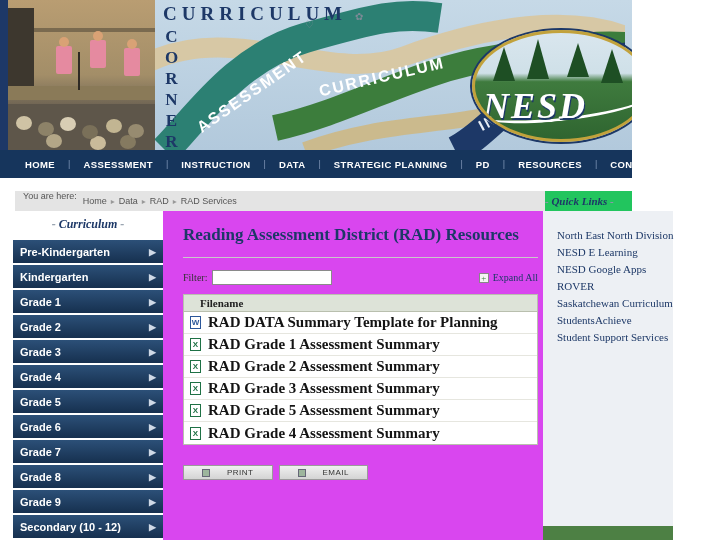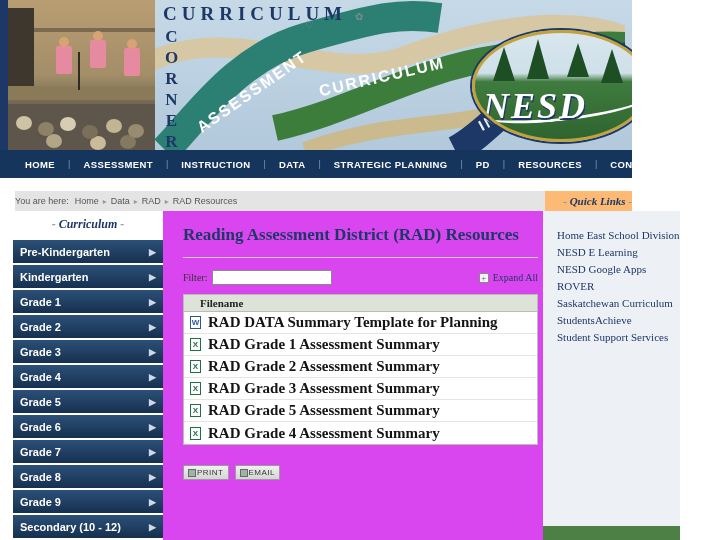--- a/index.html
+++ b/index.html
@@ -42,26 +42,26 @@
              font-style:italic;font-weight:bold;font-size:36px;color:#fff;letter-spacing:2px;text-shadow:1px 2px 0 #1d3867}
 
   
   .nav{height:28px;background:#16355c;display:flex;align-items:center;padding-left:12px}
   .nav-item{display:flex;align-items:center}
   .nav-label{color:#fff;font-size:9.5px;font-weight:bold;letter-spacing:.4px;padding:0 13px;cursor:pointer;white-space:nowrap}
   .nav-sep{color:#7d94b5;font-size:9px}
 
   
   .strip{height:20px;margin-top:13px;display:flex}
-  .breadcrumb{margin-left:15px;width:530px;background:#e4e4e4;display:flex;align-items:center;padding-left:0;font-size:9px;color:#555}
+  .breadcrumb{margin-left:15px;width:530px;background:#e4e4e4;display:flex;padding-left:8px;font-size:9px;color:#555}
   .bc-prefix{margin-right:4px}
   .bc-item{display:flex;align-items:center}
   .bc-label{cursor:pointer;padding:0 2px}
   .bc-sep{color:#999;font-size:8px;padding:0 2px}
-  .ql-heading-box{flex:1;background:#fdba74;display:flex;align-items:center;justify-content:flex-end}
+  .ql-heading-box{flex:1;background:#22c55e;display:flex;align-items:center;justify-content:flex-start}
   .ql-heading{font-family:"Liberation Serif",serif;font-style:italic;font-weight:bold;font-size:11px;color:#1d3867}
   .ql-heading::before{content:"- ";color:#8a97a8}
   .ql-heading::after{content:" -";color:#8a97a8}
 
   
   .content{display:flex;height:329px}
   .sidebar{width:165px;padding:6px 0 0 13px;background:#fff}
   .sidebar-heading{width:150px;text-align:center;font-family:"Liberation Serif",serif;font-style:italic;
                    font-weight:bold;font-size:12px;color:#1d3867;margin-bottom:8px}
   .sidebar-heading::before{content:"- ";color:#9aa5b1}
@@ -87,22 +87,22 @@
   .file-row{display:flex;align-items:center;height:22px;padding:0 6px;background:#fff;border-bottom:1px solid #e6e6df}
   .file-row:last-child{border-bottom:none}
   .file-icon{flex:0 0 11px;width:11px;height:13px;background:#fff;border:1px solid #999;font-size:8px;font-weight:bold;
              display:flex;align-items:center;justify-content:center}
   .icon-excel{color:#1e7145;border-color:#1e7145}
   .icon-word{color:#2b579a;border-color:#2b579a}
   .file-name{font-family:"Liberation Serif",serif;font-weight:bold;font-size:15px;color:#141414;
              margin-left:7px;cursor:pointer;white-space:nowrap}
 
   .table-buttons{display:flex;gap:6px;margin-top:20px}
-  .tbl-btn{display:flex;align-items:center;gap:1px;background:linear-gradient(#f0f0f0,#d4d4d4);
-           border:1px solid #9a9a9a;font-size:8px;color:#333;padding:2px 4px;text-transform:uppercase;
+  .tbl-btn{display:flex;align-items:center;gap:17px;background:linear-gradient(#f0f0f0,#d4d4d4);
+           border:1px solid #9a9a9a;font-size:8px;color:#333;padding:2px 18px;text-transform:uppercase;
            letter-spacing:.5px;cursor:pointer}
   .btn-icon{width:8px;height:8px;background:#9db59d;border:1px solid #667}
 
   .right{flex:1;background:#edf0f4;padding:16px 0 0 14px;position:relative}
   .ql-item{font-family:"Liberation Serif",serif;font-size:11px;color:#1d3867;line-height:17px;cursor:pointer;white-space:nowrap}
   .green-footer{position:absolute;right:0;bottom:0;width:100%;height:14px;background:#4d8044}
 </style>
 </head>
 <body>
 
@@ -199,21 +199,21 @@
           </span>
           <span class="bc-item">
             <span class="bc-label">Data</span>
             <span class="bc-sep">▸</span>
           </span>
           <span class="bc-item">
             <span class="bc-label">RAD</span>
             <span class="bc-sep">▸</span>
           </span>
           <span class="bc-item">
-            <span class="bc-label">RAD Resources</span>
+            <span class="bc-label">RAD Services</span>
 
           </span>
         </span>
     </div>
     <div class="ql-heading-box">
       <span class="ql-heading">Quick Links</span>
     </div>
   </div>
 
   <div class="content">
@@ -326,21 +326,21 @@
             <span class="btn-icon"></span>
             <span class="btn-label">Email</span>
           </button>
         </div>
     </div>
 
     <div class="right">
       <div class="quick-links">
 
       <div class="ql-item">
-            <span class="ql-label">Home East School Division</span>
+            <span class="ql-label">North East North Division</span>
           </div>
           <div class="ql-item">
             <span class="ql-label">NESD E Learning</span>
           </div>
           <div class="ql-item">
             <span class="ql-label">NESD Google Apps</span>
           </div>
           <div class="ql-item">
             <span class="ql-label">ROVER</span>
           </div>

